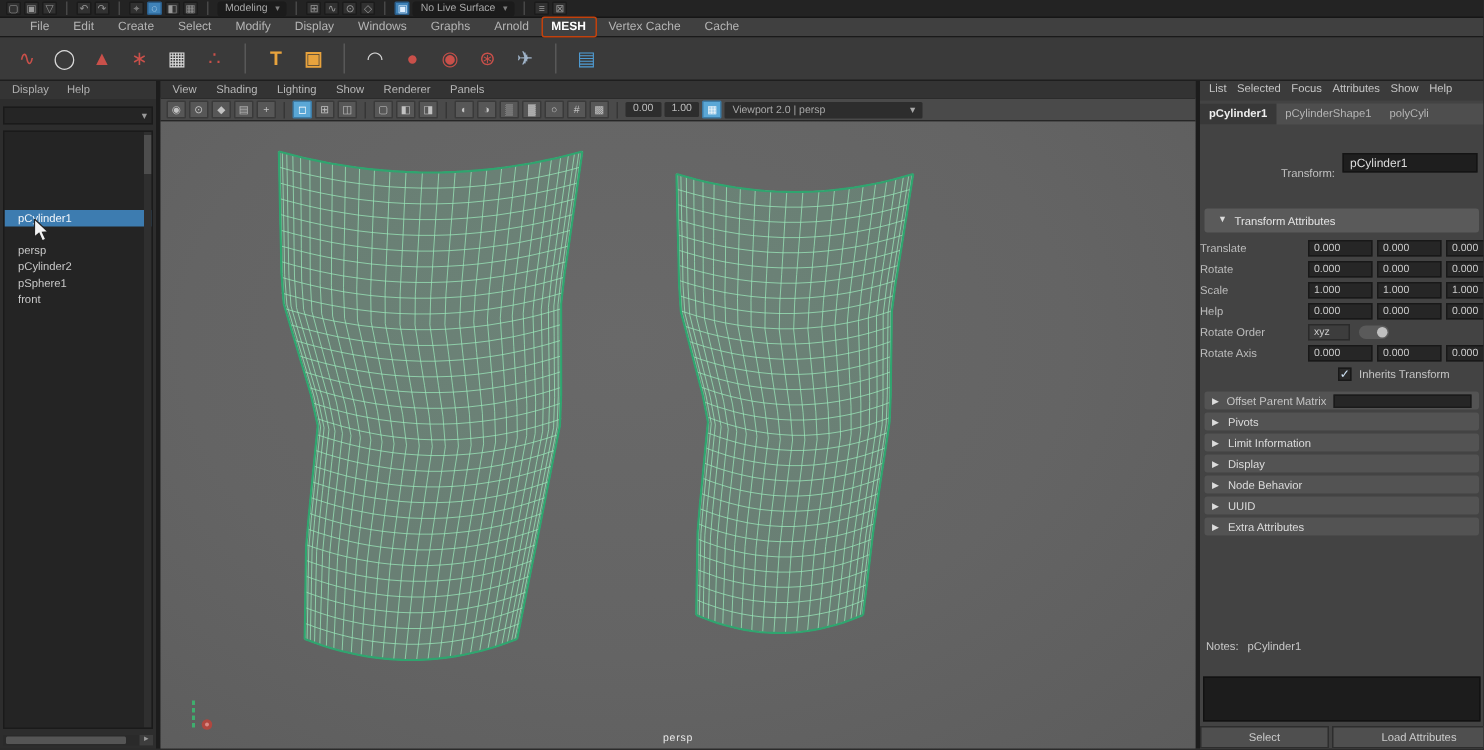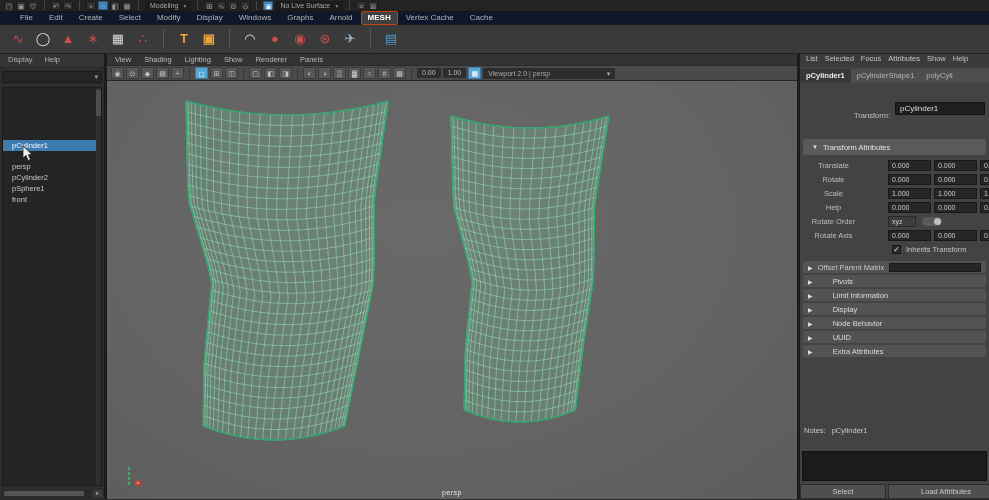--- a/index.html
+++ b/index.html
@@ -11,21 +11,21 @@
     display:flex; align-items:center; gap:2px; padding:0 4px; }
   .s-icon { width:10px; height:9px; font-size:7px; line-height:9px; text-align:center;
     color:#9a9a9a; background:#313131; border:1px solid #1b1b1b; border-radius:1px; }
   .s-icon.blue { color:#dfefff; background:#3f82b8; border-color:#2a5c88; }
   .s-div { width:1px; height:9px; background:#474747; margin:0 4px; }
   .s-chip { background:#1b1b1b; color:#a8a8a8; font-size:7px; height:10px; line-height:10px;
     padding:0 5px; border-radius:2px; display:flex; gap:5px; align-items:center; }
   .s-chip .chev { font-size:6px; color:#7f7f7f; }
 
   
-  .menu-bar { height:13px; background:#0f172a; border-bottom:1px solid #1a1a1a;
+  .menu-bar { height:13px; background:#404040; border-bottom:1px solid #1a1a1a;
     display:flex; align-items:center; font-size:8px; color:#b4b4b4; padding-left:12px; }
   .menu-item { padding:0 8px; line-height:12px; white-space:nowrap; }
   .menu-item.highlight { background:#404040; border:1px solid #c2410c; border-radius:2px;
     color:#ffffff; font-weight:bold; padding:0 6px; }
 
   
   .shelf { height:29px; background:#3a3a3a; border-bottom:1px solid #1e1e1e;
     display:flex; align-items:center; gap:5px; padding-left:8px; }
   .shelf-icon { width:20px; height:20px; text-align:center; line-height:20px; font-size:13px; }
   .shelf-icon.red{color:#c9504a}.shelf-icon.orange{color:#e8a33d;font-weight:bold}
@@ -87,35 +87,35 @@
   .ae-tab.active { background:#383838; color:#eeeeee; font-weight:bold; }
   .ae-transform-row { display:flex; align-items:center; justify-content:flex-end;
     margin:18px 4px 0; height:14px; }
   .ae-transform-row label { margin-right:5px; color:#c0c0c0;margin-top:15px; }
   .ae-input { background:#1e1e1e; border:1px solid #141414; color:#dddddd; width:90px;
     height:13px; font-size:8px; font-family:"Liberation Sans",sans-serif; padding:0 4px; }
   .ae-section-hdr { margin:24px 3px 2px; background:#5a5a5a; border-radius:2px; height:16px;
     display:flex; align-items:center; gap:5px; padding:0 9px; color:#e4e4e4; }
   .ae-arrow { font-size:6px; color:#dcdcdc; }
   .ae-row { display:flex; align-items:center; height:12px; margin-top:2px; }
-  .ae-row-label { width:88px; text-align:center; padding-right:21px; color:#bdbdbd; flex:none; }
+  .ae-row-label { width:72px; text-align:left; padding-right:21px; color:#bdbdbd; flex:none; }
   .ae-field { width:43px; height:11px; background:#262626; border:1px solid #181818; color:#cccccc;
     font-size:7px; line-height:10px; padding-left:3px; margin-right:3px; flex:none; }
   .ae-dd { width:28px; height:11px; background:#3d3d3d; border:1px solid #2a2a2a; color:#ccc;
     font-size:7px; line-height:10px; padding:0 3px; display:flex; justify-content:space-between; }
   .ae-toggle { width:20px; height:9px; background:#5a5a5a; border-radius:5px; margin-left:6px; position:relative; }
   .ae-toggle::after { content:""; position:absolute; right:1px; top:1px; width:7px; height:7px;
     border-radius:50%; background:#bfbfbf; }
   .ae-check { width:9px; height:9px; background:#2a2a2a; border:1px solid #181818; color:#cfe3f5;
     font-size:8px; line-height:8px; text-align:center; margin-right:5px; }
   .ae-opm { margin:6px 3px 0; display:flex; align-items:center; gap:5px; height:12px;
     background:#535353; border-radius:2px; padding:0 5px; }
   .ae-opm-strip { flex:1; height:9px; background:#262626; border:1px solid #1a1a1a; }
   .ae-collapsed { margin:2px 3px 0; background:#535353; border-radius:2px; height:12px;
-    display:flex; align-items:center; gap:20px; padding:0 5px; color:#dcdcdc; }
+    display:flex; align-items:center; gap:6px; padding:0 5px; color:#dcdcdc; }
   .ae-spacer { flex:1; }
   .ae-notes-label { margin:0 4px 16px; color:#c8c8c8; display:flex; gap:6px; }
   .ae-notes { margin:0 2px; height:30px; background:#1c1c1c; border:1px solid #121212; }
   .ae-buttons { display:flex; gap:2px; margin-top:3px; height:15px; }
   .ae-btn { background:#4f4f4f; border:1px solid #2d2d2d; color:#cccccc; font-size:7.5px;
     font-family:"Liberation Sans",sans-serif; flex:none; }
   .ae-btn.b1{width:86px}.ae-btn.b2{width:116px}.ae-btn.b3{width:40px}
 
   .mouse-cursor { position:absolute; left:22px; top:146px; z-index:50; }
 </style>

